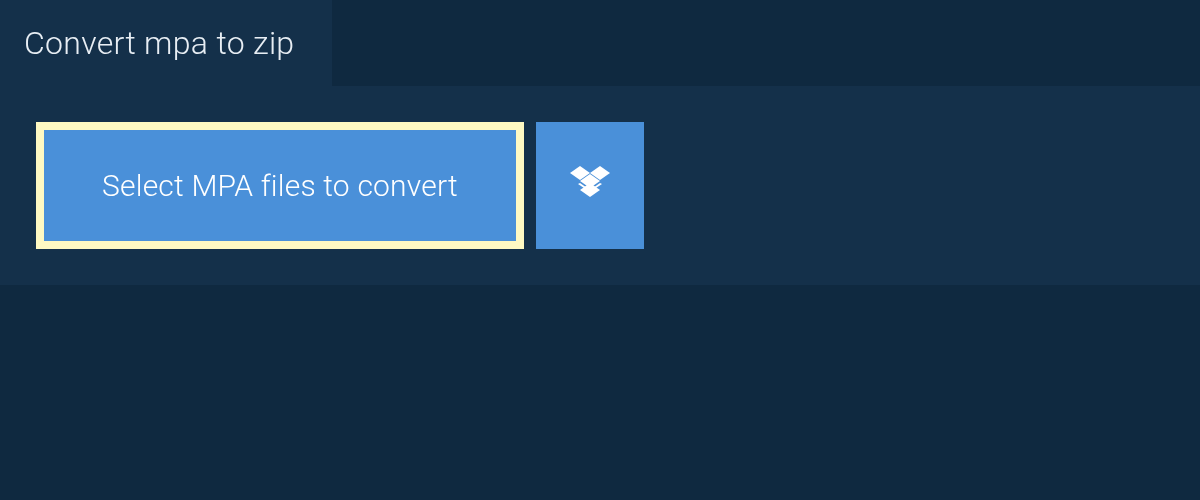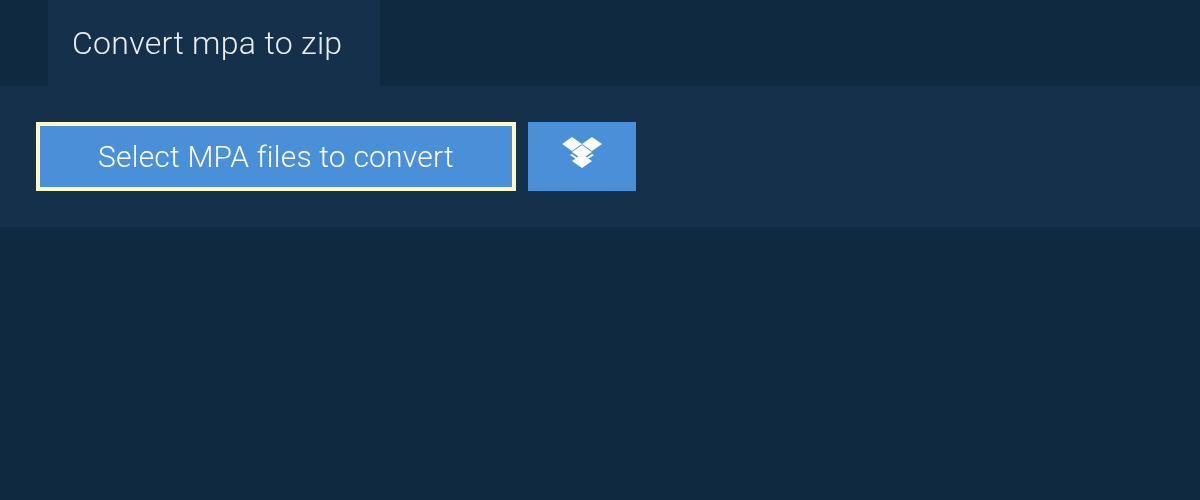--- a/index.html
+++ b/index.html
@@ -15,39 +15,38 @@
       overflow: hidden;
     }
     .tab {
       display: inline-block;
       background: #14304a;
       color: #e8eef4;
       font-size: 32px;
       font-weight: 300;
       padding: 24px 38px 24px 24px;
       letter-spacing: 0.3px;
-      margin-left: 48px;
     }
     .panel {
       background: #14304a;
       padding: 36px 36px 36px 36px;
       width: 100%;
     }
     .button-row {
       display: flex;
       gap: 12px;
       align-items: stretch;
     }
     .select-button {
       background: #4a90d9;
       color: #ffffff;
       font-size: 30px;
       font-weight: 300;
-      padding: 13px 58px;
-      border: 4px solid #fef9c3;
+      padding: 38px 58px;
+      border: 8px solid #fef9c3;
       cursor: pointer;
       display: flex;
       align-items: center;
       justify-content: flex-start;
       letter-spacing: 0.2px;
     }
     .dropbox-button {
       background: #4a90d9;
       width: 108px;
       display: flex;

